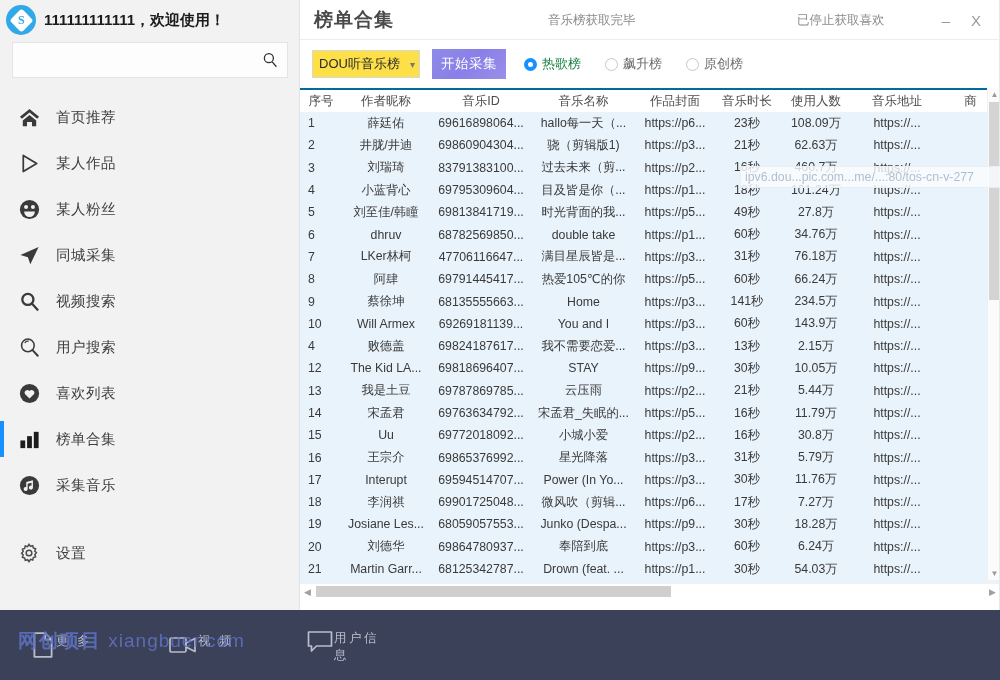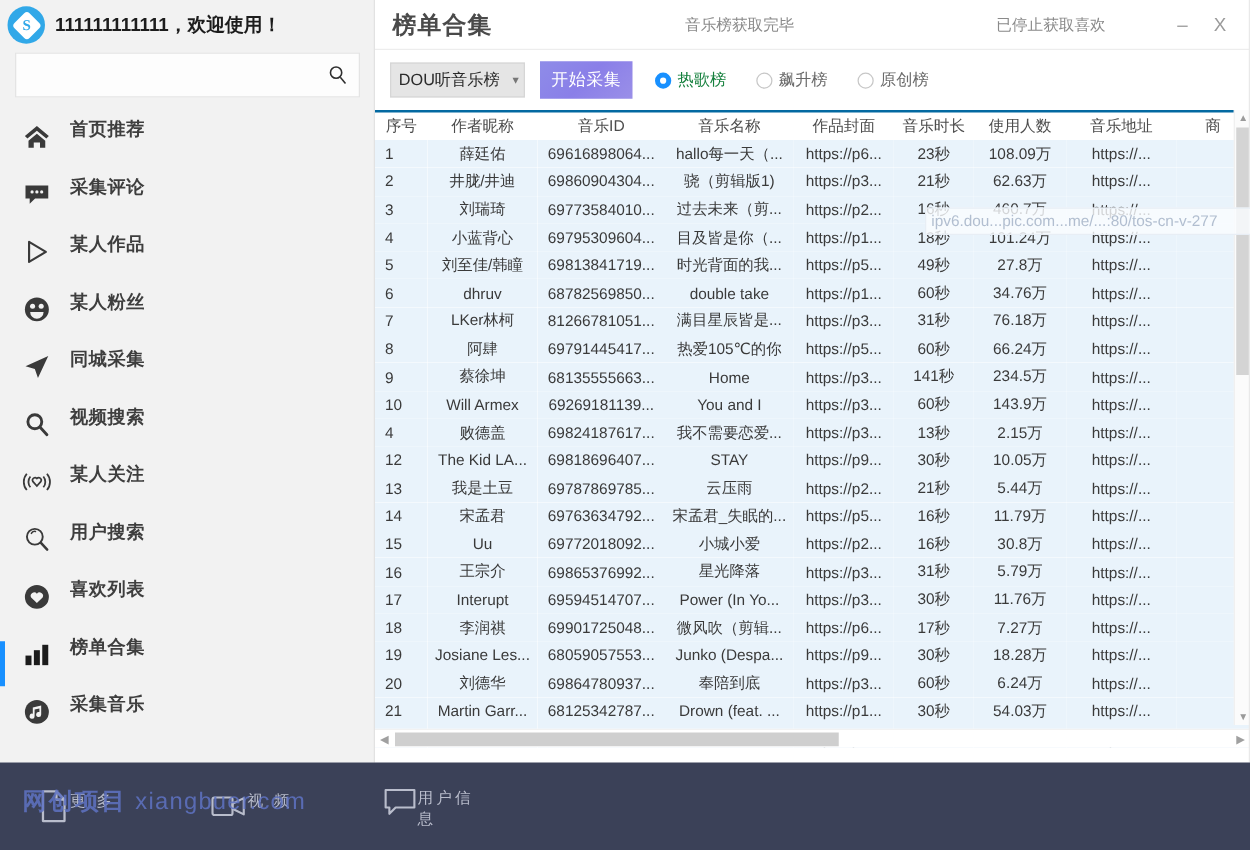--- a/index.html
+++ b/index.html
@@ -70,24 +70,23 @@
   .search-btn {
     width: 34px; height: 100%;
     display: flex; align-items: center; justify-content: center;
     cursor: pointer; background: transparent; border: none;
   }
 
   .nav { position: absolute; left: 0; top: 94px; width: 300px; }
   .nav-item {
     position: relative;
     height: 46px;
-    display: flex; align-items: flex-start;
+    display: flex; align-items: center;
     padding-left: 14px;
     cursor: pointer;
-    font-weight: bold;
   }
   .nav-item .ico {
     width: 30px; height: 30px;
     display: flex; align-items: center; justify-content: center;
     flex: 0 0 auto;
     color: #3a3a3a;
   }
   .nav-item .lbl {
     margin-left: 12px;
     font-size: 14.5px;
@@ -177,21 +176,21 @@
   .toolbar {
     position: relative;
     height: 48px;
     display: flex; align-items: center;
     padding-left: 12px;
   }
   .select {
     position: relative;
     width: 108px; height: 28px;
     border: 1px solid #d6d6d6;
-    background: #e5e5e5;
+    background: #fde047;
     display: flex; align-items: center;
     padding: 0 4px 0 6px;
     cursor: pointer;
   }
   .select .sel-val {
     font-size: 13px; color: #2b2b2b;
     white-space: nowrap; overflow: hidden;
   }
   .select .chev {
     margin-left: auto; color: #777; font-size: 10px;
@@ -358,31 +357,20 @@
       <div class="nav-item">
         <span class="ico">
           <svg width="23" height="23" viewBox="0 0 24 24" fill="#3a3a3a">
             <path d="M12 3 L22 11.2 L19.9 13.4 L12 6.9 L4.1 13.4 L2 11.2 Z"></path>
             <path d="M12 9.4 L19 15.2 V21 H14.6 v-4.4 h-5.2 V21 H5 v-5.8 Z"></path>
           </svg>
         </span>
         <span class="lbl">首页推荐</span>
       </div>
 
-      <div class="nav-item">
-        <span class="ico">
-          <svg width="23" height="23" viewBox="0 0 24 24" fill="#3a3a3a">
-            <path d="M2.5 4.5 h19 v11 h-11 l-4.5 4.3 v-4.3 h-3.5 Z"></path>
-            <circle cx="8" cy="10" r="1.35" fill="#f2f2f2"></circle>
-              <circle cx="12" cy="10" r="1.35" fill="#f2f2f2"></circle>
-              <circle cx="16" cy="10" r="1.35" fill="#f2f2f2"></circle>
-          </svg>
-        </span>
-        <span class="lbl">采集评论</span>
-      </div>
 
       <div class="nav-item">
         <span class="ico">
           <svg width="23" height="23" viewBox="0 0 24 24" fill="none" stroke="#3a3a3a" stroke-width="1.8" stroke-linejoin="round">
             <path d="M5.5 3.6 L19.5 12 L5.5 20.4 Z"></path>
           </svg>
         </span>
         <span class="lbl">某人作品</span>
       </div>
 
@@ -410,32 +398,20 @@
       <div class="nav-item">
         <span class="ico">
           <svg width="23" height="23" viewBox="0 0 24 24" fill="none" stroke="#3a3a3a" stroke-width="2.4" stroke-linecap="round">
             <circle cx="10.3" cy="9.8" r="5.8"></circle>
               <line x1="14.7" y1="14.4" x2="20.4" y2="20.6"></line>
           </svg>
         </span>
         <span class="lbl">视频搜索</span>
       </div>
 
-      <div class="nav-item">
-        <span class="ico">
-          <svg width="23" height="23" viewBox="0 0 24 24" fill="none" stroke="#3a3a3a" stroke-width="1.5">
-            <path d="M12 9.2 a2.1 2.1 0 0 1 3.4 2.4 L12 15.4 L8.6 11.6 A2.1 2.1 0 0 1 12 9.2 Z" stroke-width="1.4"></path>
-            <path d="M6.6 7.5 a7 7 0 0 0 0 9"></path>
-              <path d="M17.4 7.5 a7 7 0 0 1 0 9"></path>
-            <path d="M3.6 5.2 a10.4 10.4 0 0 0 0 13.6"></path>
-              <path d="M20.4 5.2 a10.4 10.4 0 0 1 0 13.6"></path>
-          </svg>
-        </span>
-        <span class="lbl">某人关注</span>
-      </div>
 
       <div class="nav-item">
         <span class="ico">
           <svg width="23" height="23" viewBox="0 0 24 24" fill="none" stroke="#3a3a3a" stroke-width="1.6" stroke-linecap="round">
             <circle cx="10.3" cy="9.8" r="6.6"></circle>
               <line x1="15.2" y1="14.8" x2="20.6" y2="20.6" stroke-width="2.1"></line>
             <path d="M7.4 7 a3 3 0 0 1 3.4 -1.6" stroke-width="1.3"></path>
           </svg>
         </span>
         <span class="lbl">用户搜索</span>
@@ -566,21 +542,21 @@
               <td>骁（剪辑版1)</td>
               <td>https://p3...</td>
               <td>21秒</td>
               <td>62.63万</td>
               <td>https://...</td>
               <td></td>
             </tr>
             <tr>
               <td class="c-idx">3</td>
               <td>刘瑞琦</td>
-              <td>69773584010...</td>
+              <td>83791383100...</td>
               <td>过去未来（剪...</td>
               <td>https://p2...</td>
               <td>16秒</td>
               <td>460.7万</td>
               <td>https://...</td>
               <td></td>
             </tr>
             <tr>
               <td class="c-idx">4</td>
               <td>小蓝背心</td>
@@ -610,21 +586,21 @@
               <td>double take</td>
               <td>https://p1...</td>
               <td>60秒</td>
               <td>34.76万</td>
               <td>https://...</td>
               <td></td>
             </tr>
             <tr>
               <td class="c-idx">7</td>
               <td>LKer林柯</td>
-              <td>81266781051...</td>
+              <td>47706116647...</td>
               <td>满目星辰皆是...</td>
               <td>https://p3...</td>
               <td>31秒</td>
               <td>76.18万</td>
               <td>https://...</td>
               <td></td>
             </tr>
             <tr>
               <td class="c-idx">8</td>
               <td>阿肆</td>

